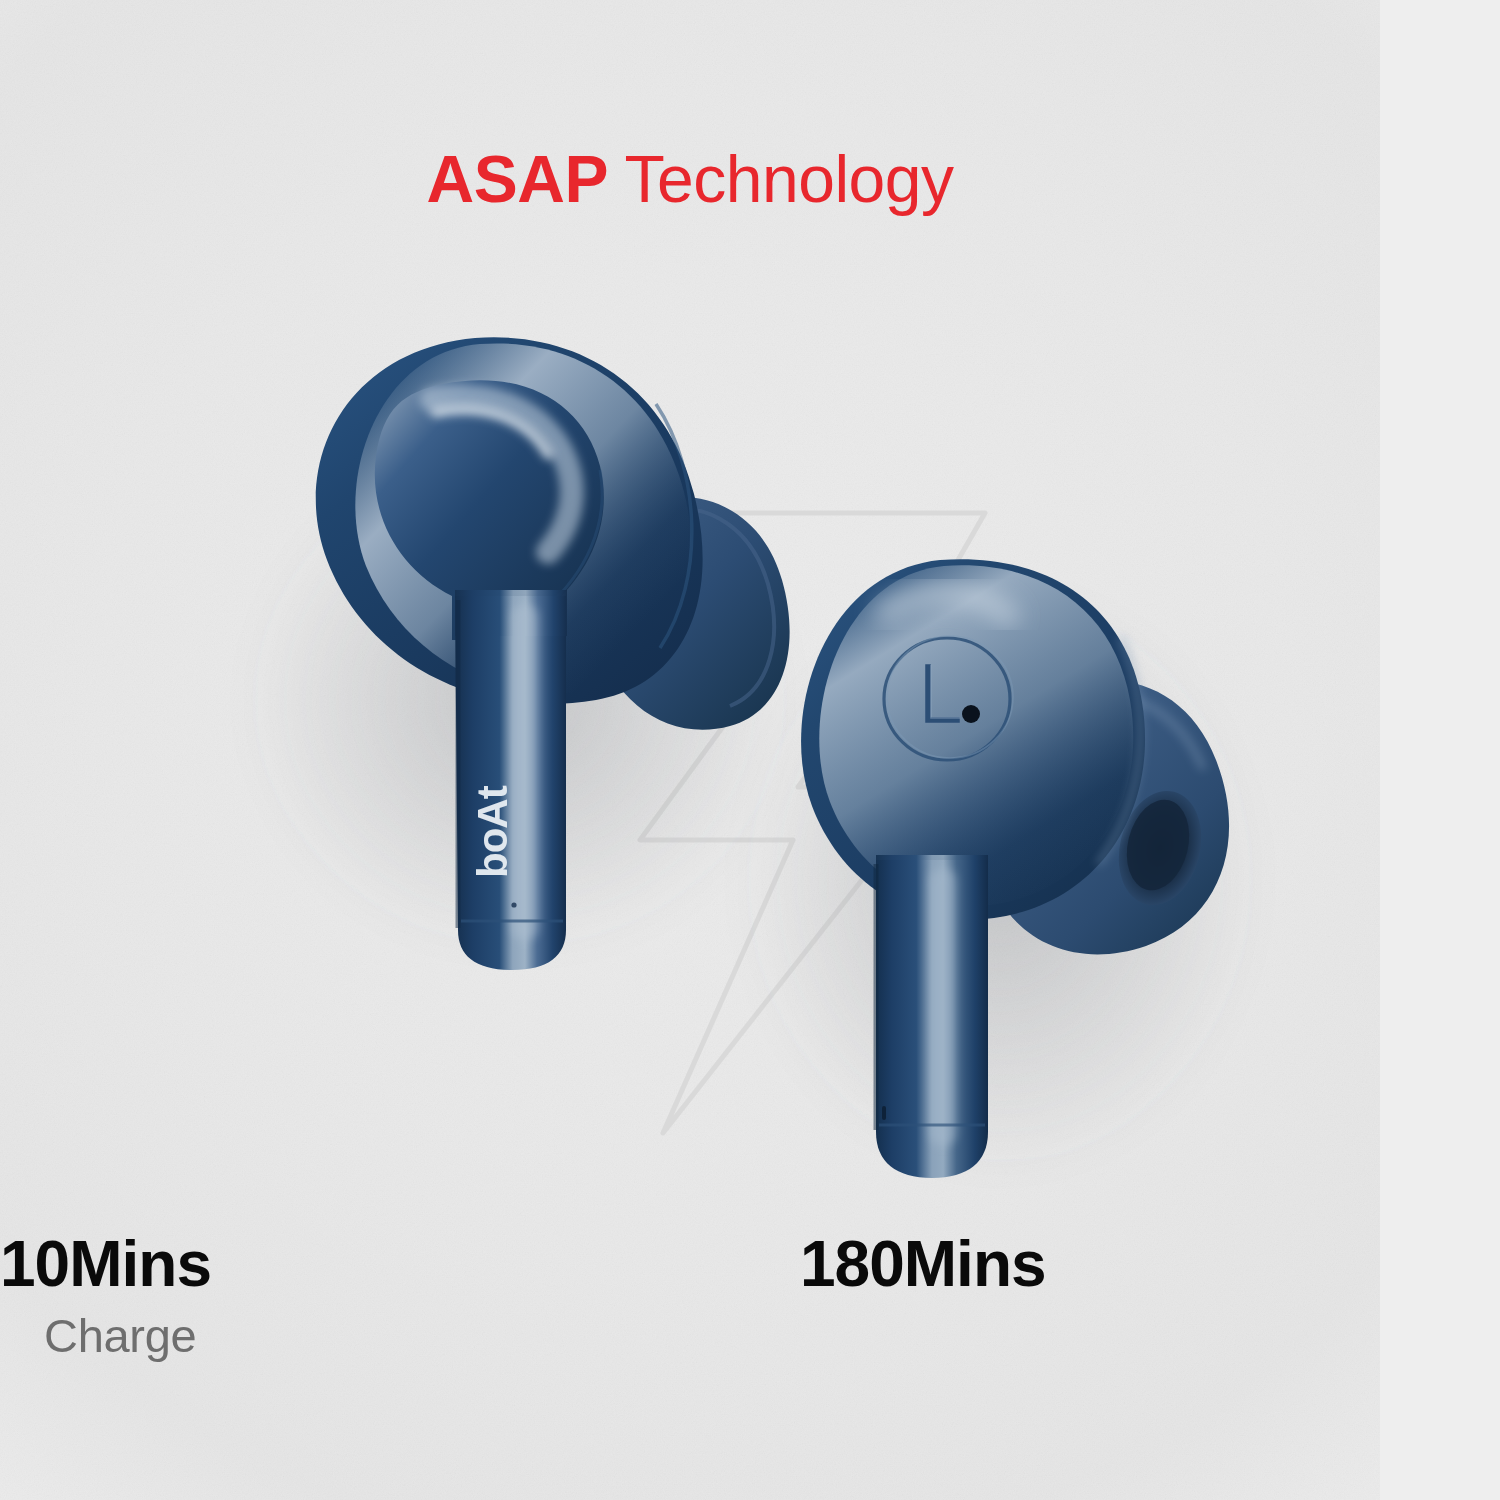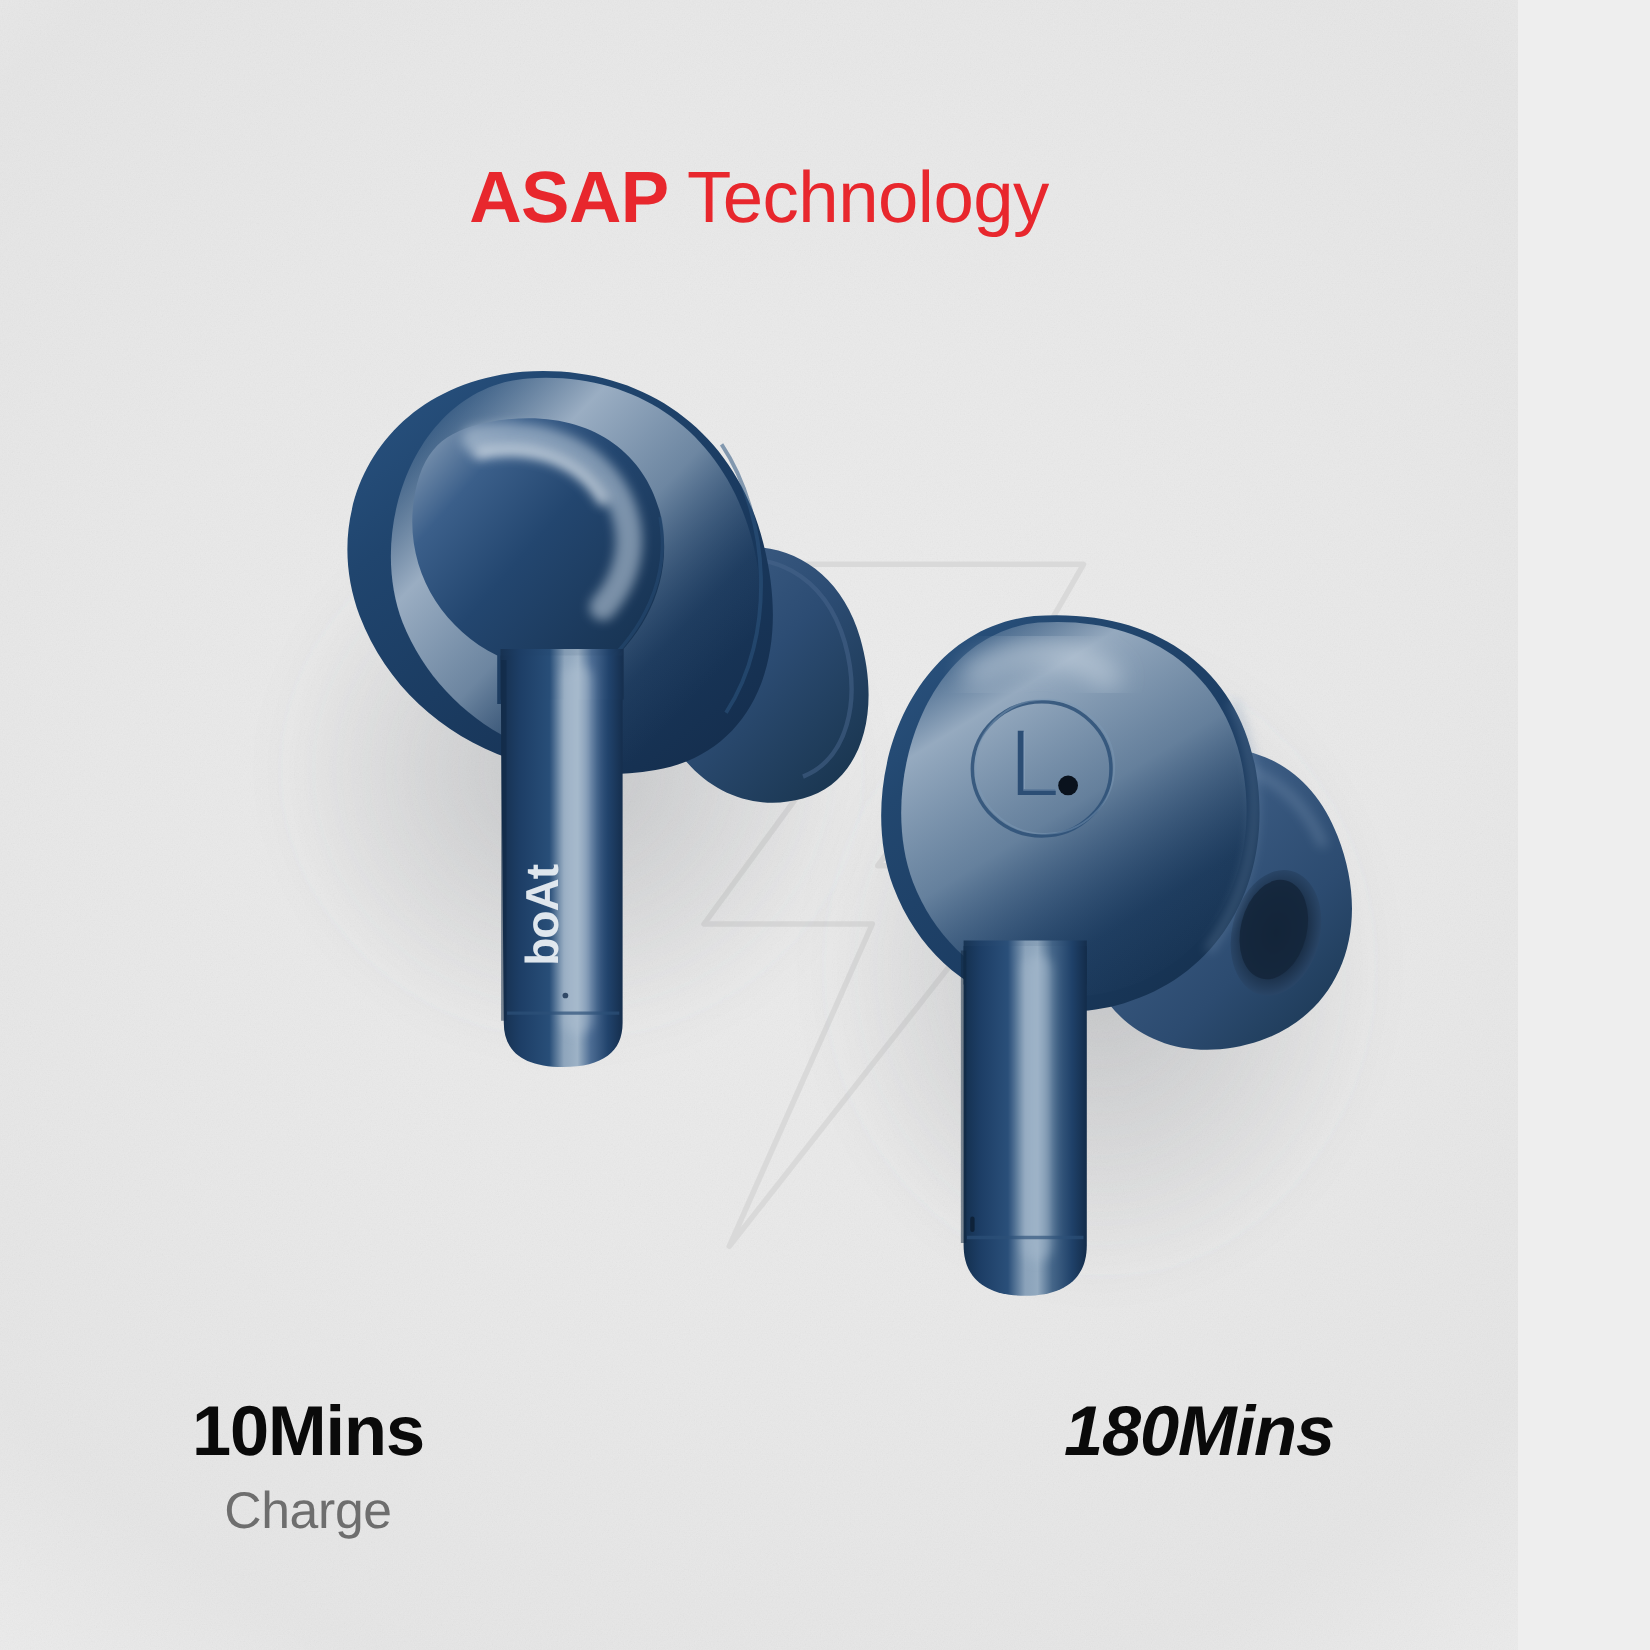--- a/index.html
+++ b/index.html
@@ -57,38 +57,39 @@
   }
 
   
   #stats {
     position:absolute;
     left:0; right:0;
     top:1232px;
     display:flex;
     z-index:40;
   }
-  .stat { flex:1 1 50%; text-align:center; line-height:1;margin-top:37px; }
+  .stat { flex:1 1 50%; line-height:1; }
   .stat-value {
     display:block;
     font-size:64px;
     font-weight:bold;
     color:#0a0a0a;
     letter-spacing:-1px;
   }
   .stat-label {
     display:block;
     margin-top:16px;
     font-size:47px;
     font-weight:normal;
     color:#6e6e6e;
     letter-spacing:-0.3px;
+    padding-left:44px;
   }
   .stat-left  { padding-right:130px; }
-  .stat-right { padding-left:110px;font-style:italic; }
+  .stat-right { padding-left:110px; }
 </style>
 </head>
 <body>
 
 <div id="stage">
 
   <svg id="grain" width="1500" height="1500" viewBox="0 0 1500 1500" xmlns="http://www.w3.org/2000/svg">
     <defs>
       <filter id="noiseFilter" x="0" y="0" width="100%" height="100%">
         <feTurbulence type="fractalNoise" baseFrequency="0.9" numOctaves="3" stitchTiles="stitch"></feTurbulence>

